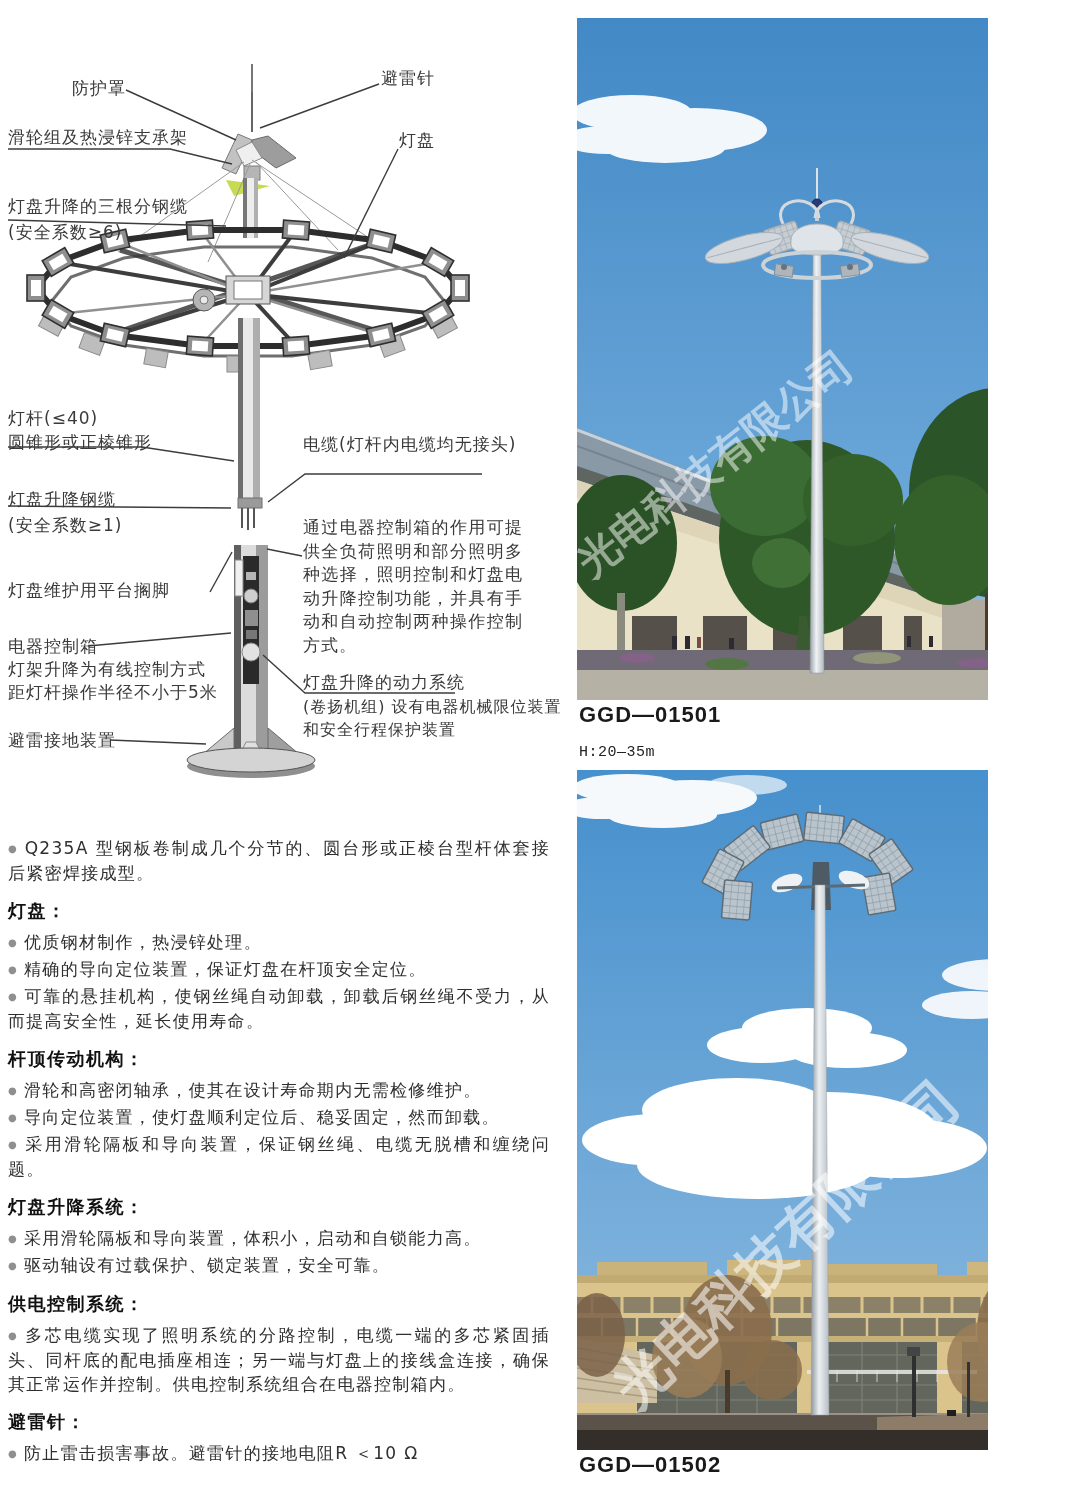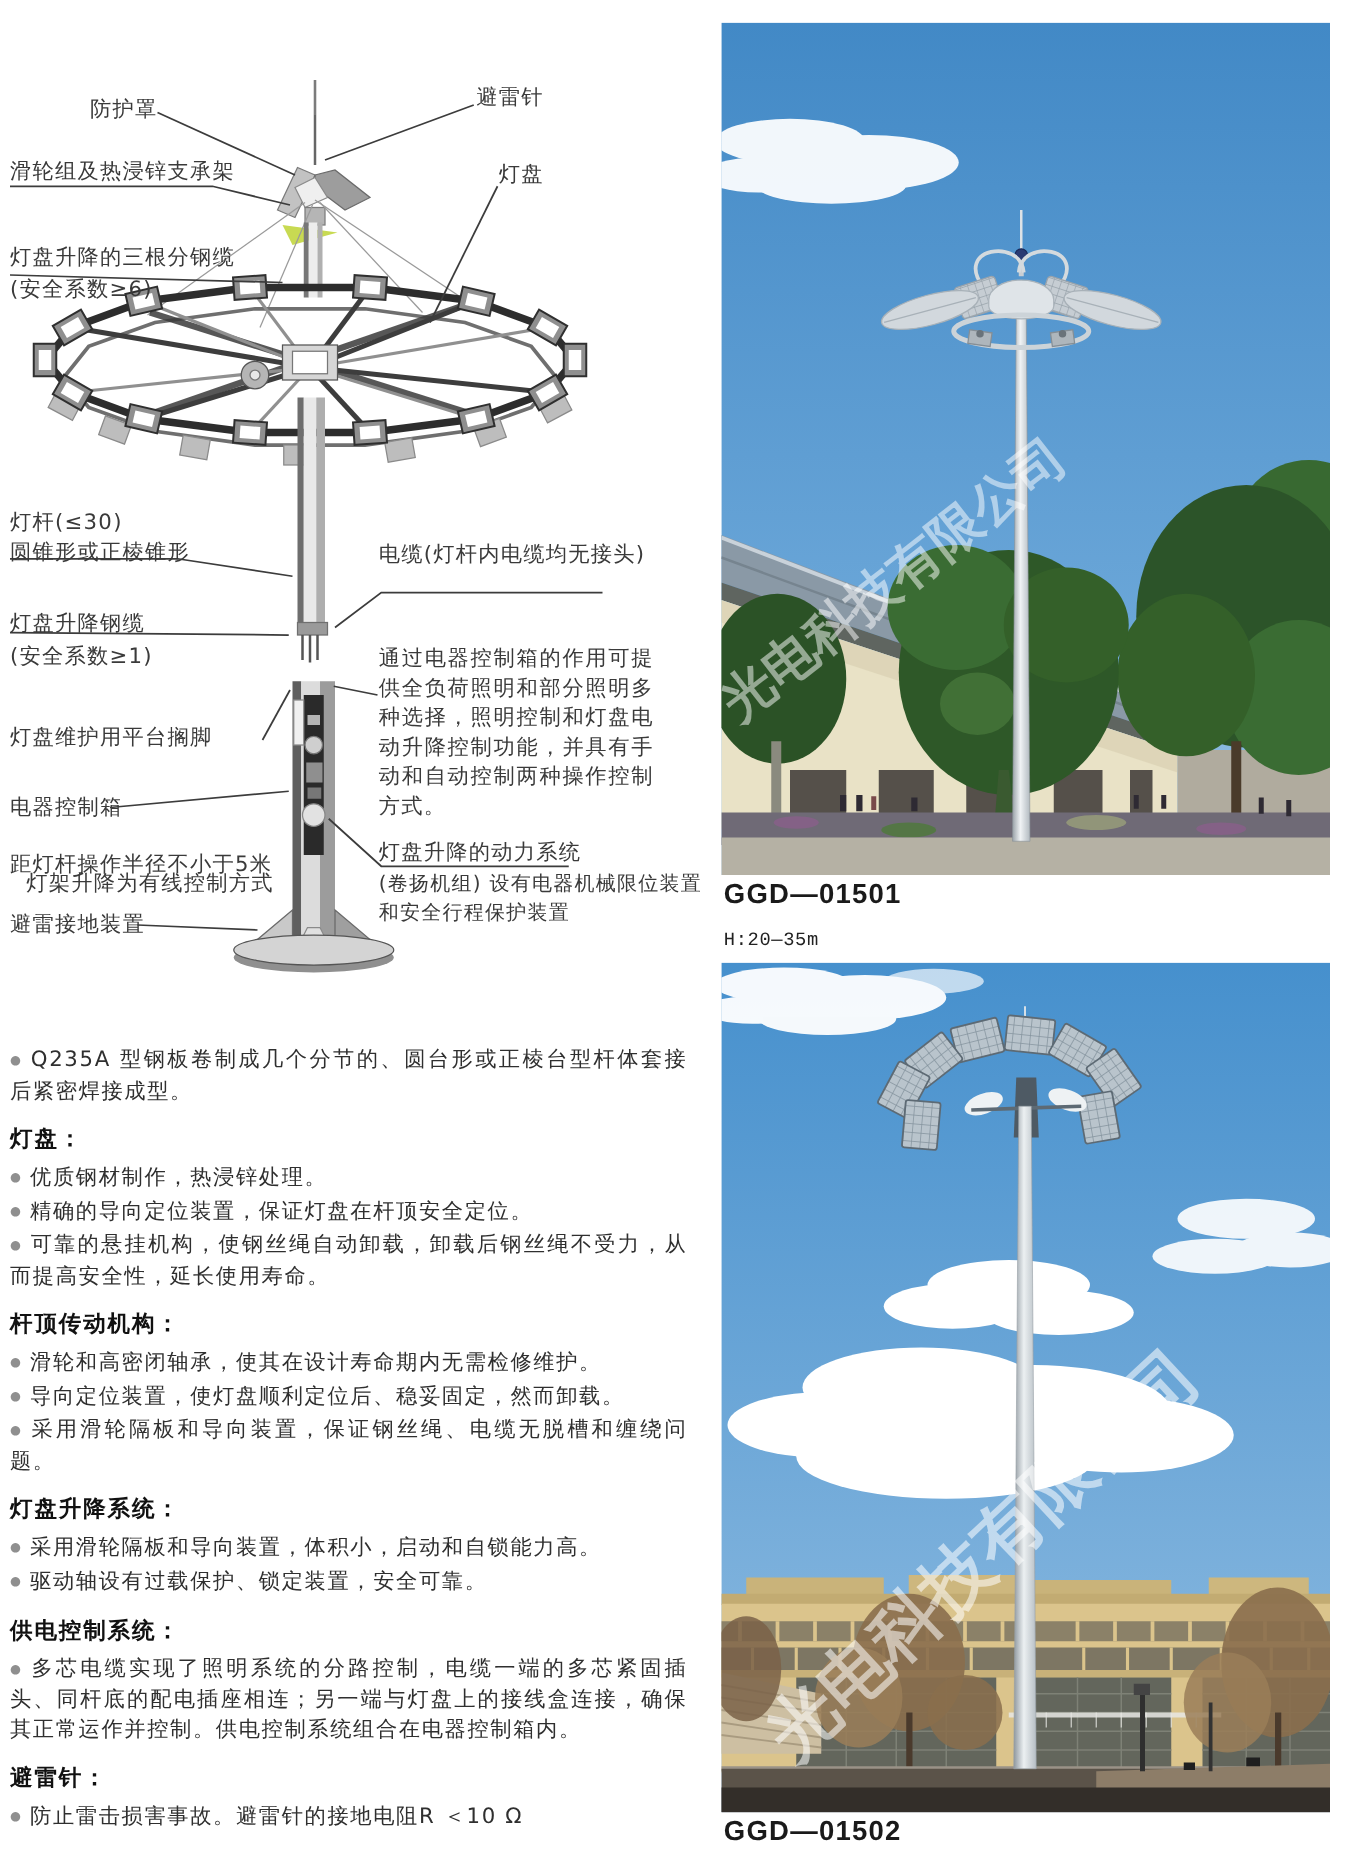--- a/index.html
+++ b/index.html
@@ -1,16 +1,16 @@
 <!DOCTYPE html>
 <html><head>
 <meta charset="utf-8">
 <style>
   html,body{margin:0;padding:0;background:#ffffff;}
-  .page{position:relative;width:1076px;height:1487px;background:#fff;overflow:hidden;
+  .page{position:relative;width:988px;height:1487px;background:#fff;overflow:hidden;
         font-family:"DejaVu Sans",sans-serif;color:#2f2f2f;}
   
   .dlabel{position:absolute;font-size:17px;letter-spacing:1px;color:#3a3a3a;white-space:nowrap;line-height:20px;}
   .dpara{position:absolute;font-size:17px;letter-spacing:1px;color:#3a3a3a;width:220px;line-height:23.5px;text-align:justify;white-space:normal;}
   
   .specs{position:absolute;left:8px;top:836px;width:542px;}
   .sec-h{font-size:18px;font-weight:bold;color:#111;letter-spacing:1.5px;margin:14px 0 7px 0;}
   .sec-h.first{margin-top:0;}
   .bl{font-size:17px;letter-spacing:1.3px;line-height:24px;margin:0 0 2px 0;color:#2f2f2f;text-align:justify;}
   .bl::before{content:"●";font-size:10px;color:#8f8f8f;margin-right:6px;vertical-align:2px;}
@@ -154,29 +154,29 @@
       <polyline points="455,693 305,693 263,655"></polyline>
     </g>
   </svg>
 
   <div class="dlabel" style="left:72px;top:78px;">防护罩</div>
   <div class="dlabel" style="left:381px;top:68px;">避雷针</div>
   <div class="dlabel" style="left:8px;top:127px;">滑轮组及热浸锌支承架</div>
   <div class="dlabel" style="left:399px;top:130px;">灯盘</div>
   <div class="dlabel" style="left:8px;top:196px;">灯盘升降的三根分钢缆</div>
   <div class="dlabel" style="left:8px;top:222px;">(安全系数≥6)</div>
-  <div class="dlabel" style="left:8px;top:408px;">灯杆(≤30)</div>
+  <div class="dlabel" style="left:8px;top:408px;">灯杆(≤40)</div>
   <div class="dlabel" style="left:8px;top:432px;">圆锥形或正棱锥形</div>
   <div class="dlabel" style="left:303px;top:434px;">电缆(灯杆内电缆均无接头)</div>
   <div class="dlabel" style="left:8px;top:489px;">灯盘升降钢缆</div>
   <div class="dlabel" style="left:8px;top:515px;">(安全系数≥1)</div>
   <div class="dpara" style="left:303px;top:516px;">通过电器控制箱的作用可提供全负荷照明和部分照明多种选择，照明控制和灯盘电动升降控制功能，并具有手动和自动控制两种操作控制方式。</div>
   <div class="dlabel" style="left:8px;top:580px;">灯盘维护用平台搁脚</div>
   <div class="dlabel" style="left:8px;top:636px;">电器控制箱</div>
-  <div class="dlabel" style="left:8px;top:697px;margin-left:13px;">灯架升降为有线控制方式</div>
+  <div class="dlabel" style="left:8px;top:659px;">灯架升降为有线控制方式</div>
   <div class="dlabel" style="left:8px;top:682px;">距灯杆操作半径不小于5米</div>
   <div class="dlabel" style="left:8px;top:730px;">避雷接地装置</div>
   <div class="dlabel" style="left:303px;top:672px;">灯盘升降的动力系统</div>
   <div class="dlabel" style="left:303px;top:697px;font-size:16px;">(卷扬机组) 设有电器机械限位装置</div>
   <div class="dlabel" style="left:303px;top:720px;font-size:16px;">和安全行程保护装置</div>
 
   <div class="specs">
     <p class="bl">Q235A 型钢板卷制成几个分节的、圆台形或正棱台型杆体套接后紧密焊接成型。</p>
 
     <div class="sec-h">灯盘：</div>

